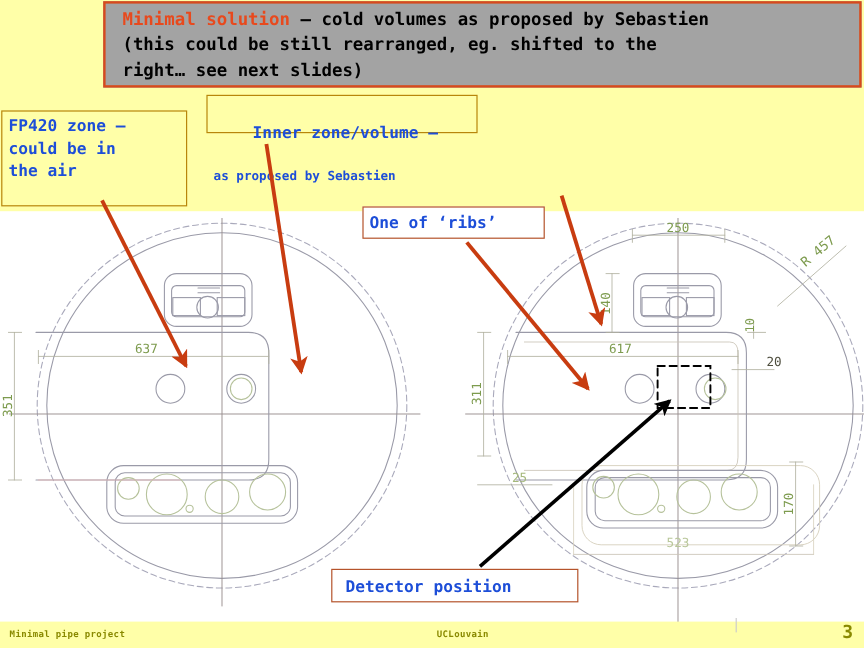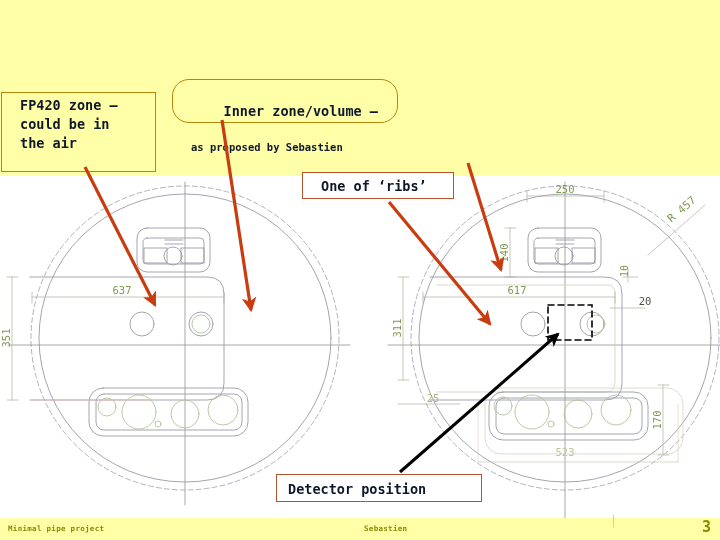--- a/index.html
+++ b/index.html
@@ -52,40 +52,40 @@
     white-space: pre-wrap;
   }
   .title-accent { color: #e8491d; }
 
   
   .callout {
     position: absolute;
     box-sizing: border-box;
     background: #ffffa8;
     border: 1.5px solid #b8860b;
-    color: #0f172a;
+    color: #1d4ed8;
     font-weight: bold;
     font-size: 13.5px;
     line-height: 19px;
-    padding: 3px 6px 3px 18px;
+    padding: 3px 6px 3px 5px;
     white-space: pre-wrap;
   }
   .callout.white-bg {
     background: #ffffff;
     border: 1.5px solid #b5532b;
   }
   .callout .sub {
     display: block;
     font-size: 10.5px;
     line-height: 14px;
     font-weight: bold;
   }
 
   #callout-fp420   { left: 1px;   top: 92px;  width: 155px; height: 80px; }
-  #callout-inner   { left: 172px; top: 79px;  width: 226px; height: 44px; border-radius: 17px; }
+  #callout-inner   { left: 172px; top: 79px;  width: 226px; height: 32px; }
   #callout-sepwall { left: 460px; top: 94px;  width: 258px; height: 63px; }
   #callout-ribs    { left: 302px; top: 172px; width: 152px; height: 27px;
                      padding-top: 4px; }
   #callout-detpos  { left: 276px; top: 474px; width: 206px; height: 28px;
                      padding-top: 5px; padding-left: 11px; }
 
   
   #arrows {
     position: absolute;
     left: 0; top: 0;
@@ -299,20 +299,23 @@
 
     <line x1="222" y1="120" x2="251" y2="310" stroke="#c83c10" stroke-width="3.2" marker-end="url(#ah-red)"></line>
 
     <line x1="468" y1="163" x2="501" y2="270" stroke="#c83c10" stroke-width="3.2" marker-end="url(#ah-red)"></line>
 
     <line x1="389" y1="202" x2="490" y2="324" stroke="#c83c10" stroke-width="3.2" marker-end="url(#ah-red)"></line>
 
     <line x1="400" y1="472" x2="558" y2="334" stroke="#000000" stroke-width="3.0" marker-end="url(#ah-black)"></line>
   </svg>
 
+  <div class="title-box"><span class="title-accent">Minimal solution</span><span> – cold volumes as proposed by Sebastien</span>
+<span>(this could be still rearranged, eg. shifted to the</span>
+<span>right… see next slides)</span></div>
 
   <div class="footer-band"></div>
   <div class="footer-divider"></div>
   <div class="footer-text" id="footer-left">Minimal pipe project</div>
-  <div class="footer-text" id="footer-center">Sebastien</div>
+  <div class="footer-text" id="footer-center">UCLouvain</div>
   <div id="footer-page">3</div>
 
 </div>
 
 </body></html>

